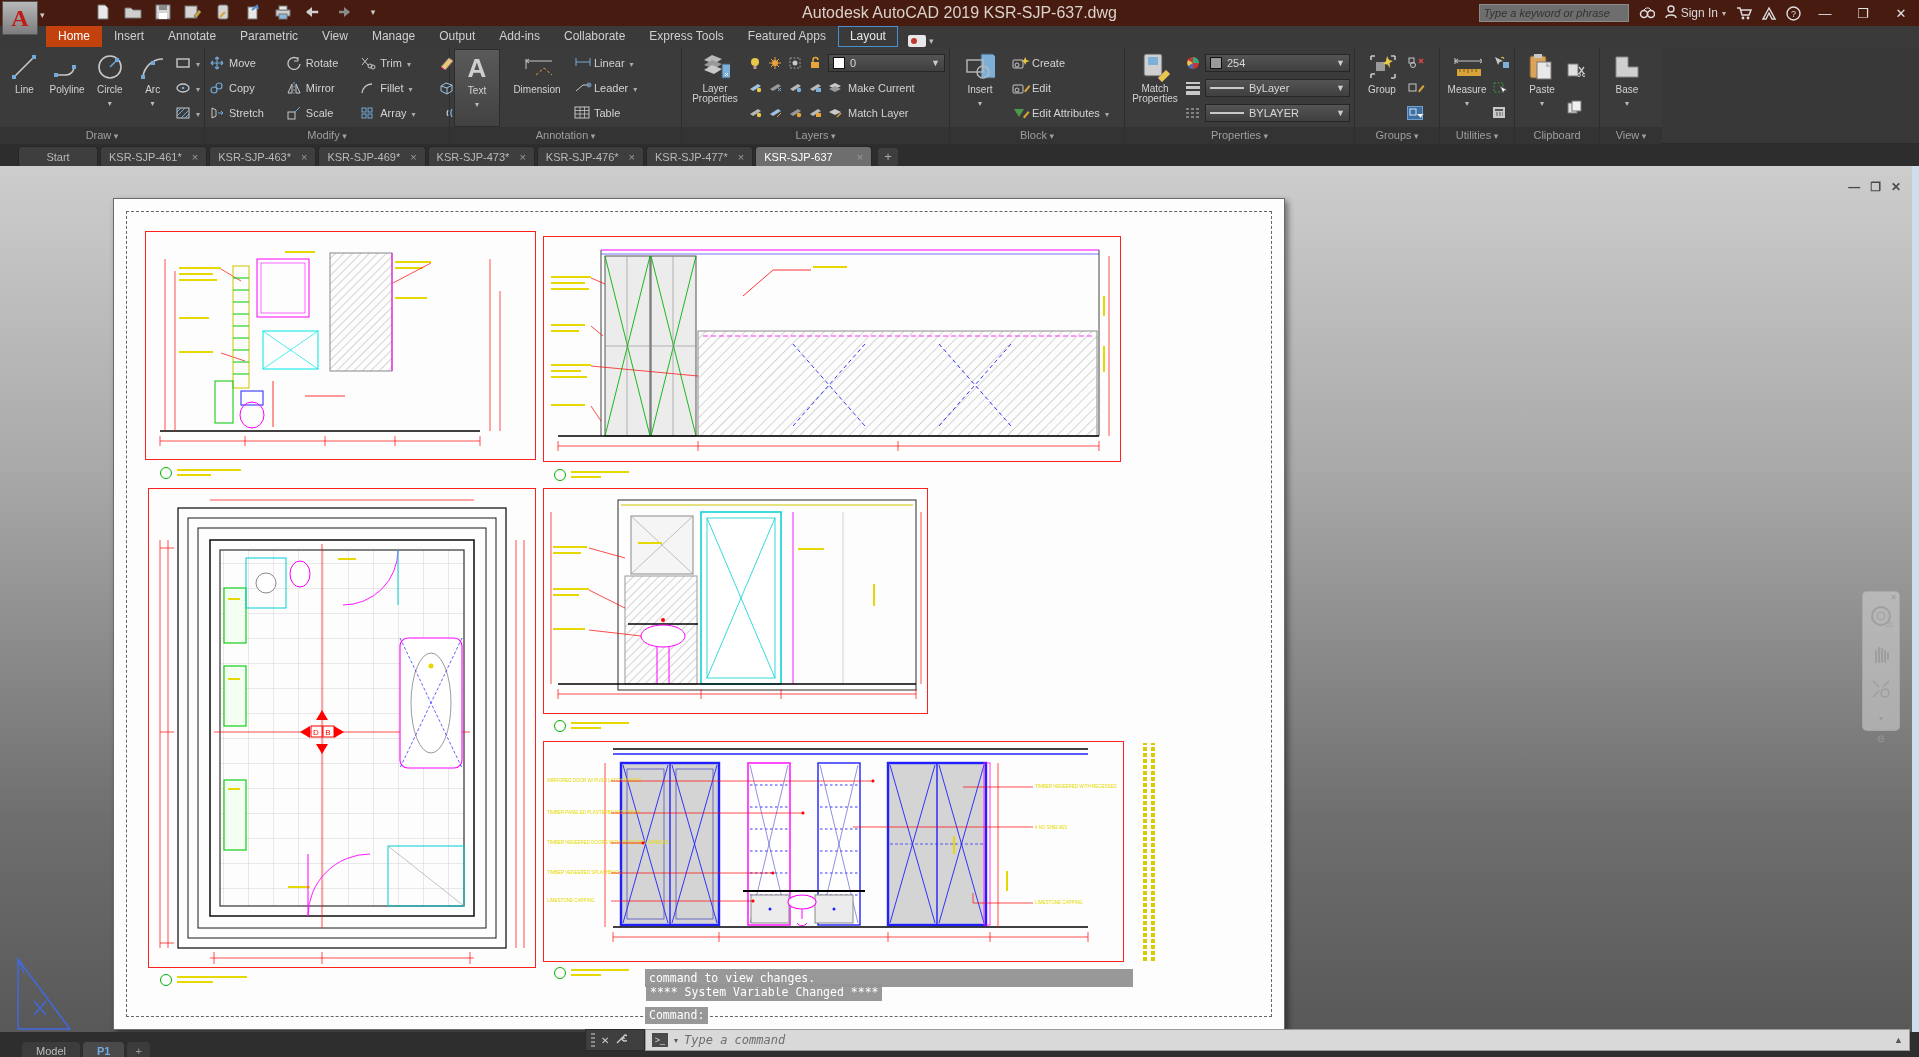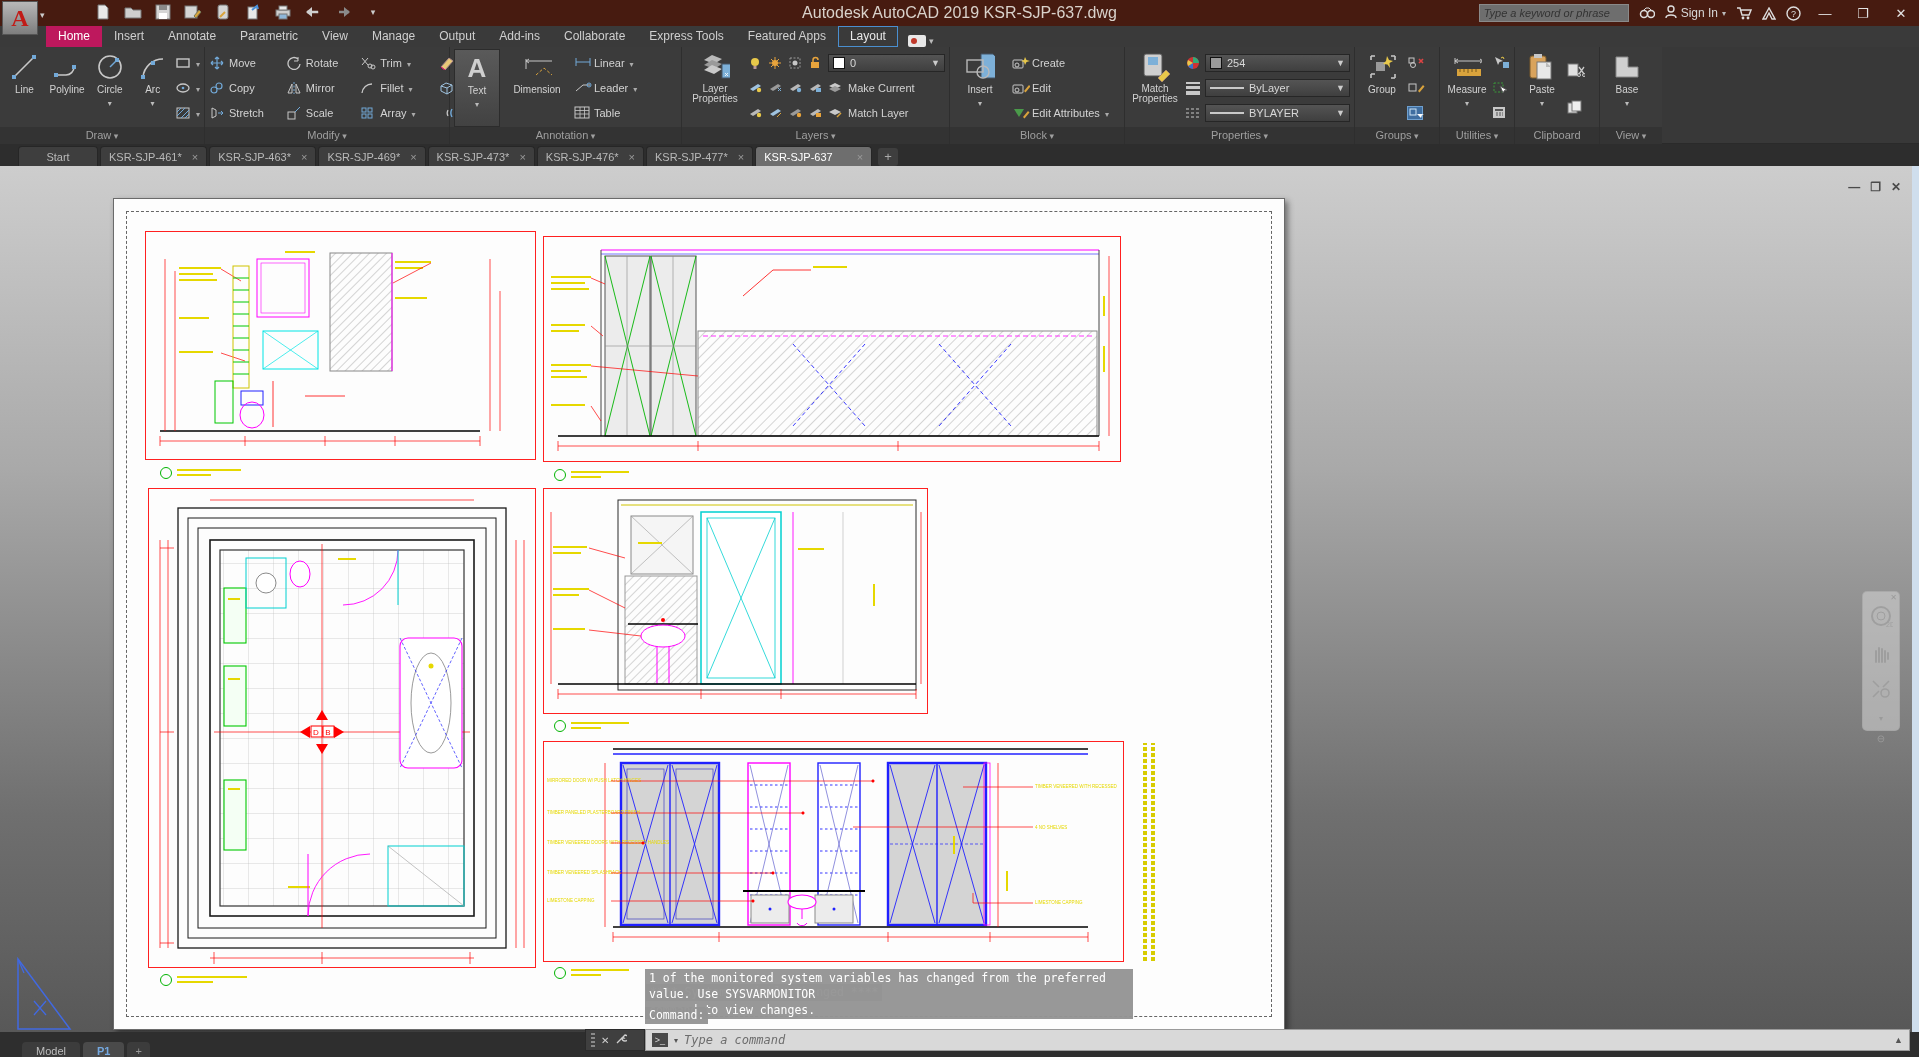--- a/index.html
+++ b/index.html
@@ -16,21 +16,21 @@
   .title-text{position:absolute;left:0;width:100%;text-align:center;color:#d9d2cb;font-size:16px;pointer-events:none;}
   .tb-right{position:absolute;right:4px;top:0;height:26px;display:flex;align-items:center;gap:10px;}
   .search-box{width:150px;height:18px;background:#6e6e6e;border:1px solid #8a8a8a;color:#2c2c2c;font-style:italic;font-size:11px;padding:0 4px;font-family:"Liberation Sans",sans-serif;}
   .search-box::placeholder{color:#333;font-style:italic;}
   .tb-ic{color:#d8d8d8;font-size:12px;display:flex;align-items:center;gap:4px;}
   .win-btn{color:#e3e3e3;font-size:13px;width:28px;text-align:center;}
 
   
   #ribbontabs{position:absolute;left:46px;top:26px;width:1873px;height:21px;background:#3a3a3a;display:flex;align-items:flex-end;}
   .rtab{padding:3px 12px 4px 12px;font-size:12px;color:#cfcfcf;}
-  .rtab.active{background:#be185d;color:#fff;}
+  .rtab.active{background:#c2410c;color:#fff;}
   .rtab.hl{border:1px solid #4a8fd0;color:#e8e8e8;padding:2px 11px 3px 11px;}
   .rtab-extra{display:flex;align-items:center;margin-left:10px;gap:3px;}
   .red-dot-ic{width:18px;height:12px;background:#e8e8e8;border-radius:2px;position:relative;}
   .red-dot-ic::after{content:"";position:absolute;left:3px;top:3px;width:6px;height:6px;border-radius:50%;background:#c0392b;}
 
   
   #ribbon{position:absolute;left:0;top:47px;width:1919px;height:97px;background:#3b3b3b;border-bottom:1px solid #2a2a2a;display:flex;}
   .panel{height:97px;display:flex;flex-direction:column;border-right:1px solid #2e2e2e;}
   .panel-body{flex:1;display:flex;padding:2px 4px 0 4px;gap:2px;}
   .panel-label{height:17px;background:#333;color:#9f9f9f;font-size:11px;text-align:center;line-height:16px;}
@@ -1311,21 +1311,20 @@
           </span>
         </div>
 
       <div class="vnote" style="left:1029px;top:544px;height:218px;"></div>
       <div class="vnote" style="left:1037px;top:544px;height:218px;"></div>
 
       <div class="cmsg" style="left:532px;top:785px;position:absolute;"><span class="chip">**** System Variable Changed ****</span></div>
     </div>
 
     <div id="cmdblock">
-      <div>1 of the monitored system variables has changed from the preferred value. Use SYSVARMONITOR</div>
       <div>command to view changes.</div>
     </div>
     <div class="cmsg" style="left:645px;top:841px;"><span class="chip">Command:</span></div>
 
     <svg id="ucs" width="62" height="82">
       <path d="M4 6 L4 76 L56 76 Z" fill="none" stroke="#4169e1" stroke-width="1.5"></path>
       <path d="M20 48l12 14m0-14L20 62" stroke="#4169e1" stroke-width="1.3"></path>
       <path d="M4 6l6 14" stroke="#4169e1" stroke-width="1.3"></path>
     </svg>
 

